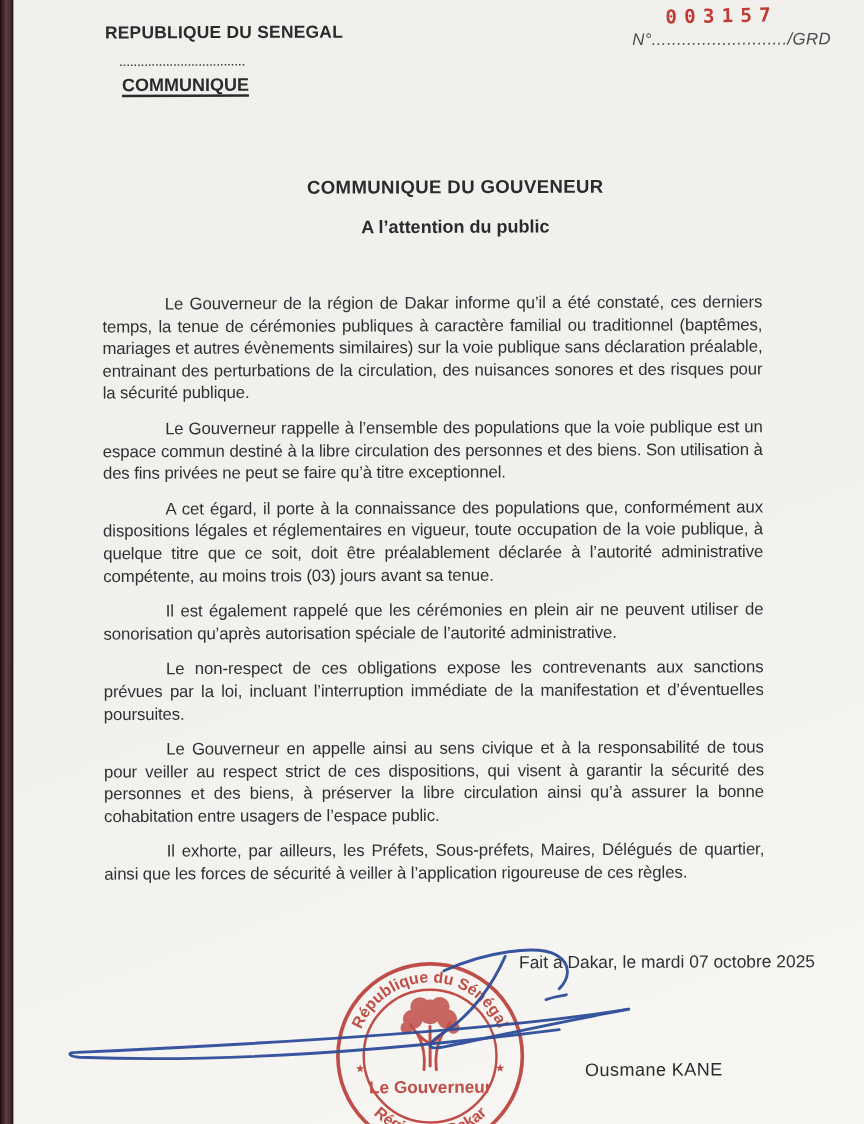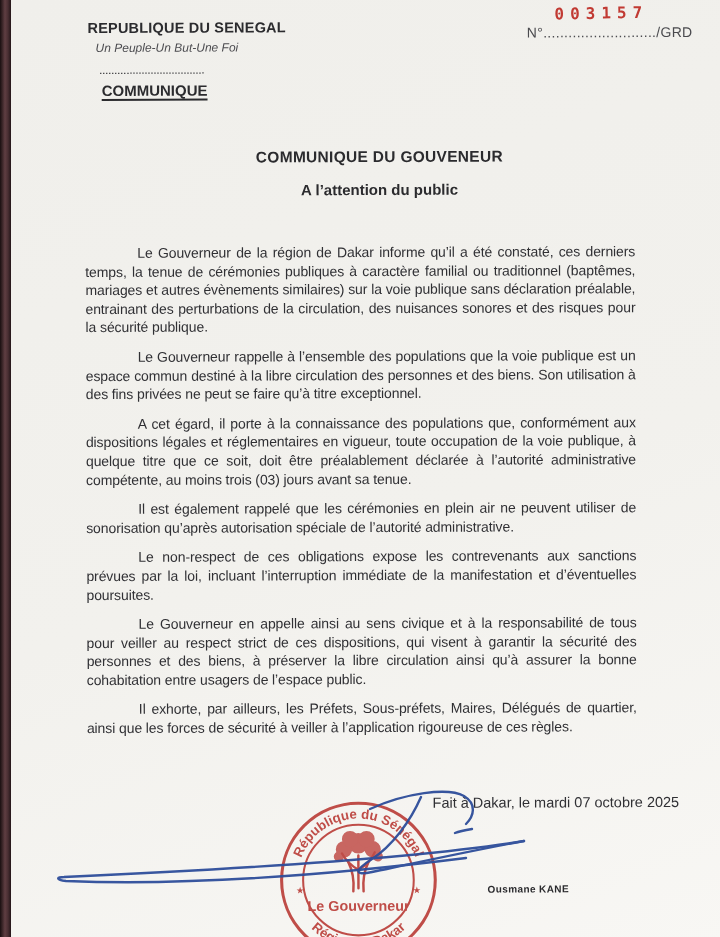--- a/index.html
+++ b/index.html
@@ -35,55 +35,54 @@
   .region{font-size:15px;font-weight:bold;margin-top:4px;color:#2b2b2e;}
   .office{font-size:15px;font-weight:bold;margin:5px 0 0 14px;color:#2b2b2e;
           text-decoration:underline;text-underline-offset:3px;text-decoration-thickness:1.5px;}
 
   .hdr-right{position:absolute;right:56px;top:4px;text-align:left;}
   .stamp-number{
     font-family:"DejaVu Sans Mono",monospace;
     color:#c13a33;font-size:16px;font-weight:bold;letter-spacing:6px;
     transform:rotate(-1deg);margin-left:28px;
   }
-  .ref-line{font-size:14px;color:#4a4a4e;margin-top:2px;letter-spacing:0.3px;}
+  .ref-line{font-size:14px;color:#4a4a4e;margin-top:2px;letter-spacing:0.3px;font-style:italic;}
 
   
   .title{position:absolute;left:0;right:0;top:148px;text-align:center;
          font-size:15.5px;font-weight:bold;color:#2b2b2e;letter-spacing:0.3px;}
   .subtitle{position:absolute;left:0;right:0;top:181px;text-align:center;
             font-size:15px;font-weight:bold;color:#2b2b2e;}
 
   
   .body-text{position:absolute;left:75px;width:550px;top:243px;
              font-size:14px;line-height:18.6px;text-align:justify;color:#303034;}
   .body-text p{margin:0 0 11px 0;text-indent:52px;letter-spacing:-0.1px;}
 
   .dateline{position:absolute;top:795px;right:72px;font-size:14.5px;color:#303034;}
 
-  .signer{position:absolute;left:475px;top:884px;font-size:10px;font-weight:bold;
+  .signer{position:absolute;left:475px;top:884px;font-size:15px;font-weight:normal;
           letter-spacing:0.4px;color:#2b2b2e;text-align:center;}
 
   
   .seal{position:absolute;left:262px;top:796px;width:168px;height:168px;z-index:2;opacity:0.92;}
   .signature{position:absolute;left:0;top:0;width:720px;height:937px;z-index:3;pointer-events:none;}
 </style>
 </head>
 <body>
 
 <div class="photo">
   <div class="edge-left"></div>
   <div class="edge-right"></div>
 
   <div class="paper">
     <div class="doc">
 
       <div class="hdr-left">
         <div class="republic">REPUBLIQUE DU SENEGAL</div>
-        <div class="motto">Un Peuple-Un But-Une Foi</div>
         <div class="dots-sep">...................................</div>
         <div class="office">COMMUNIQUE</div>
       </div>
 
       <div class="hdr-right">
         <div class="stamp-number">003157</div>
         <div class="ref-line">N°.........................../GRD</div>
       </div>
 
       <div class="title">COMMUNIQUE DU GOUVENEUR</div>

